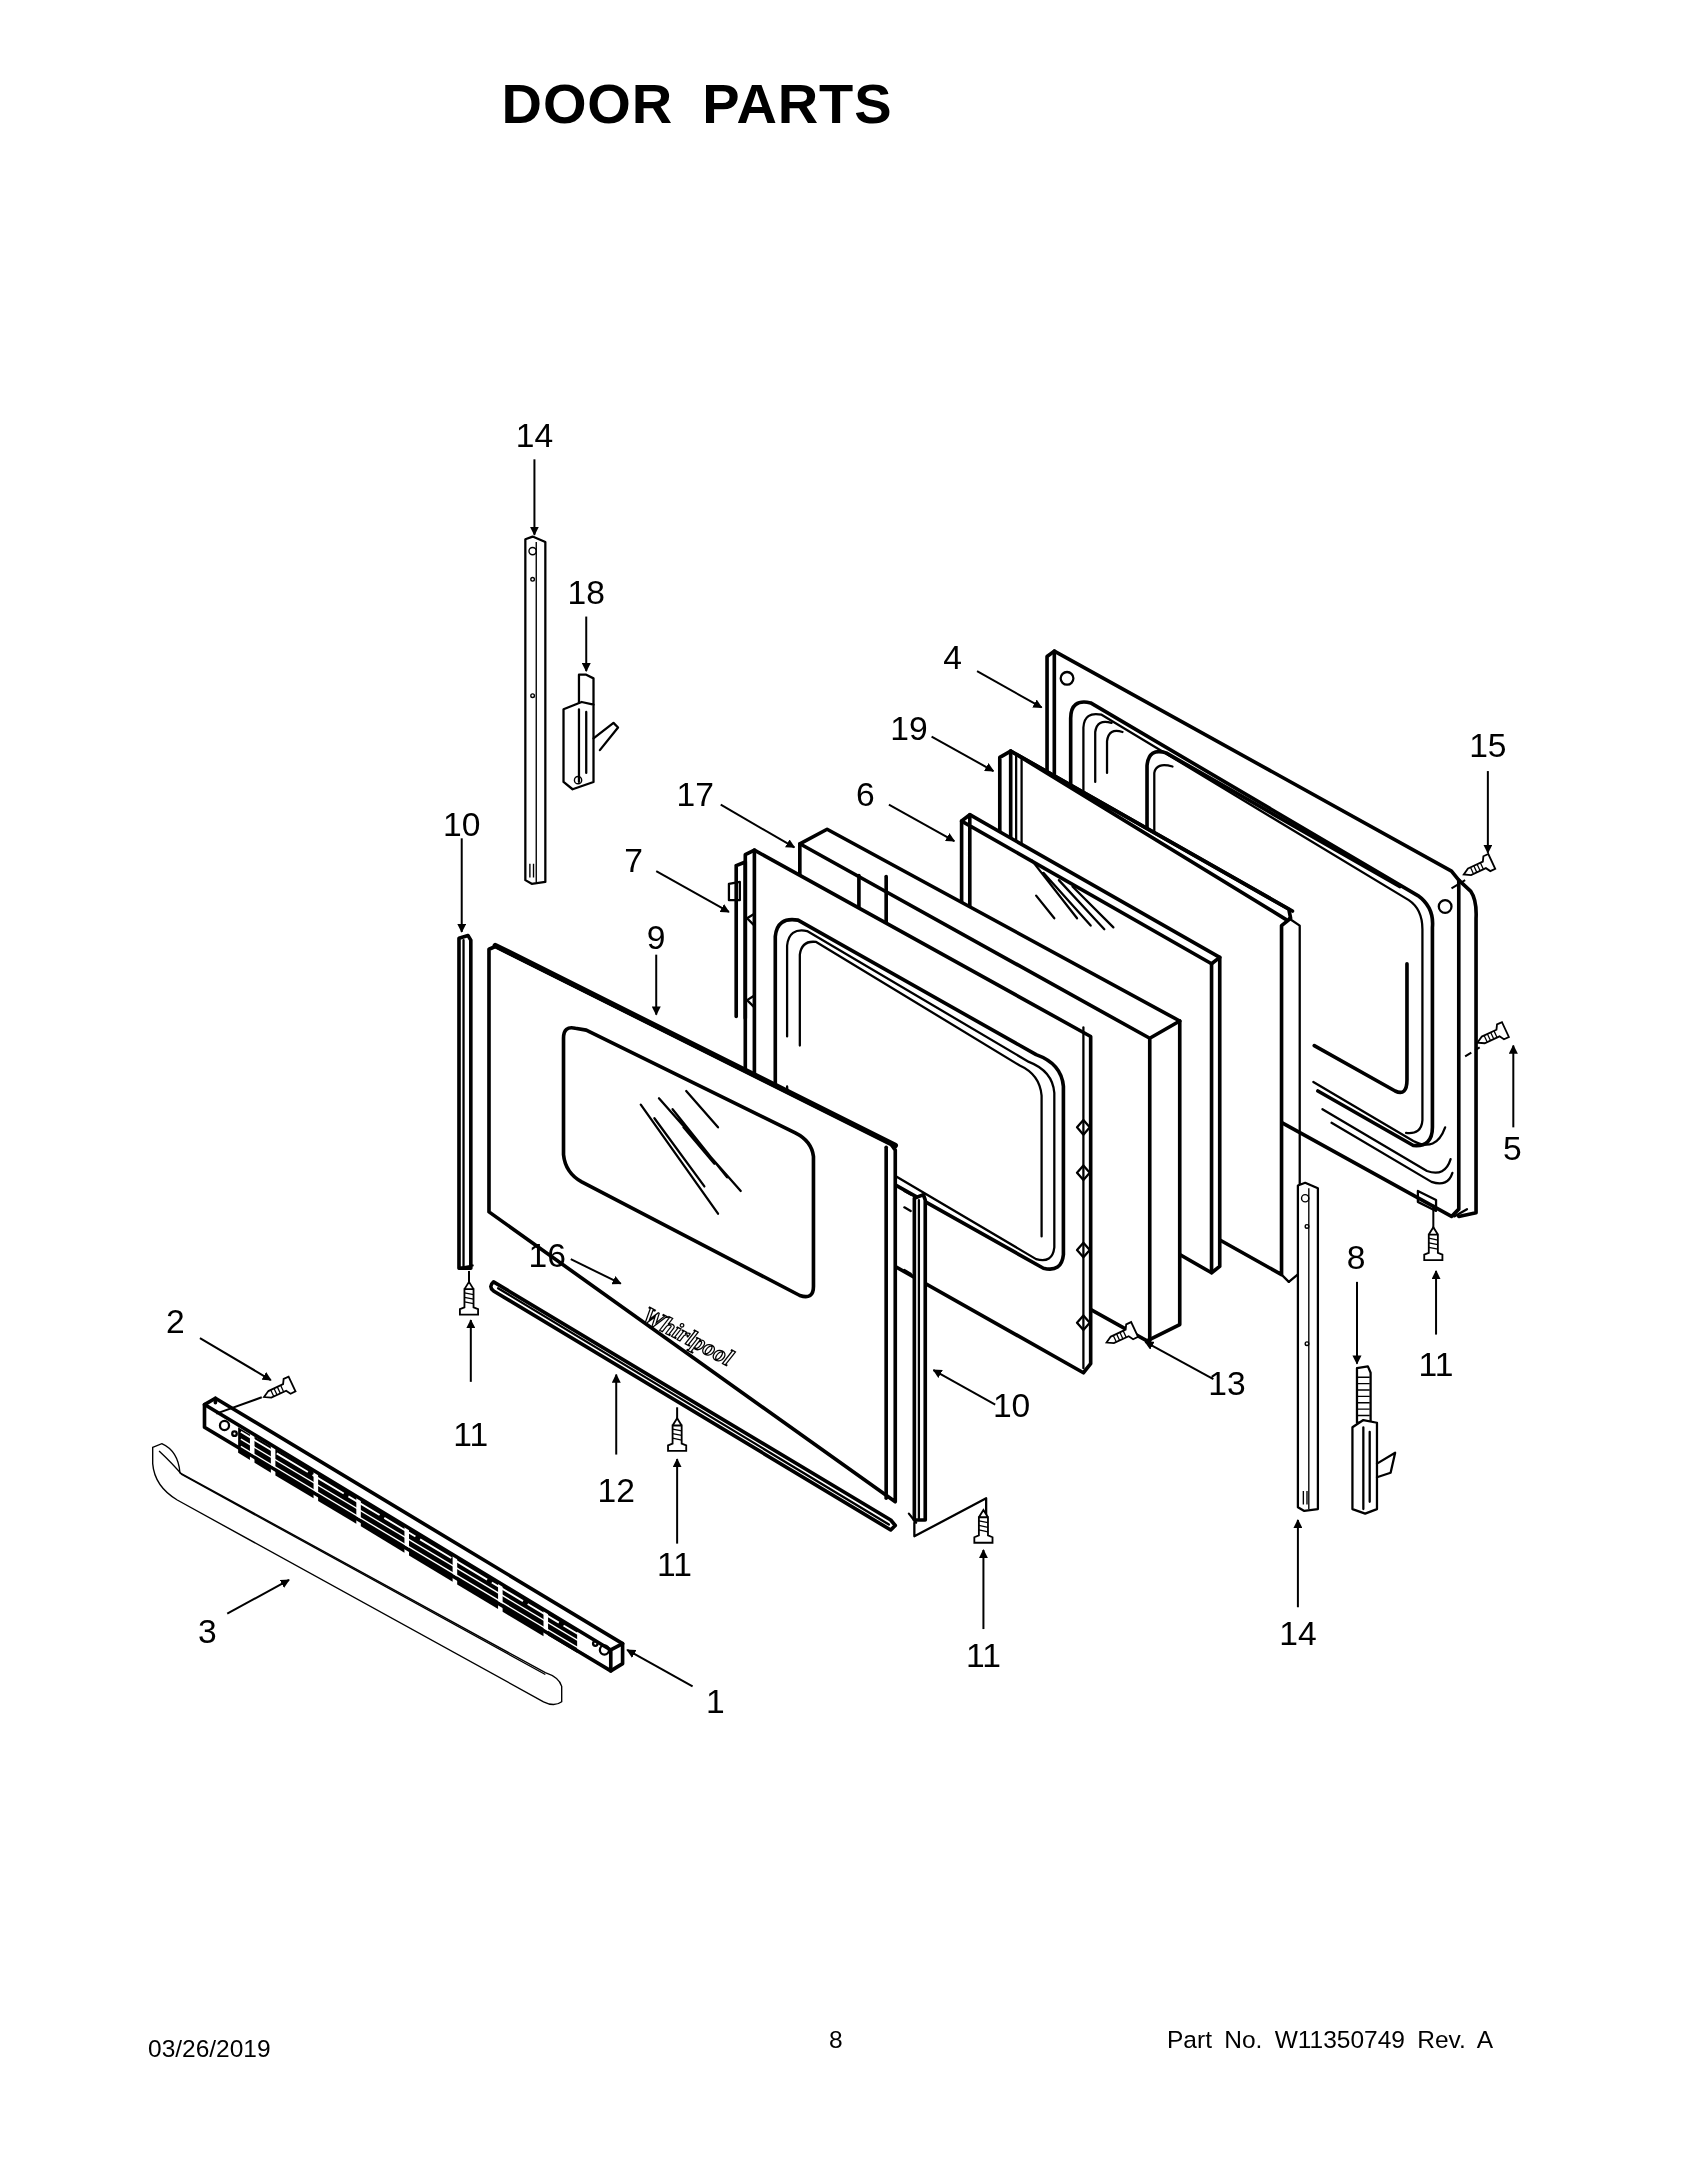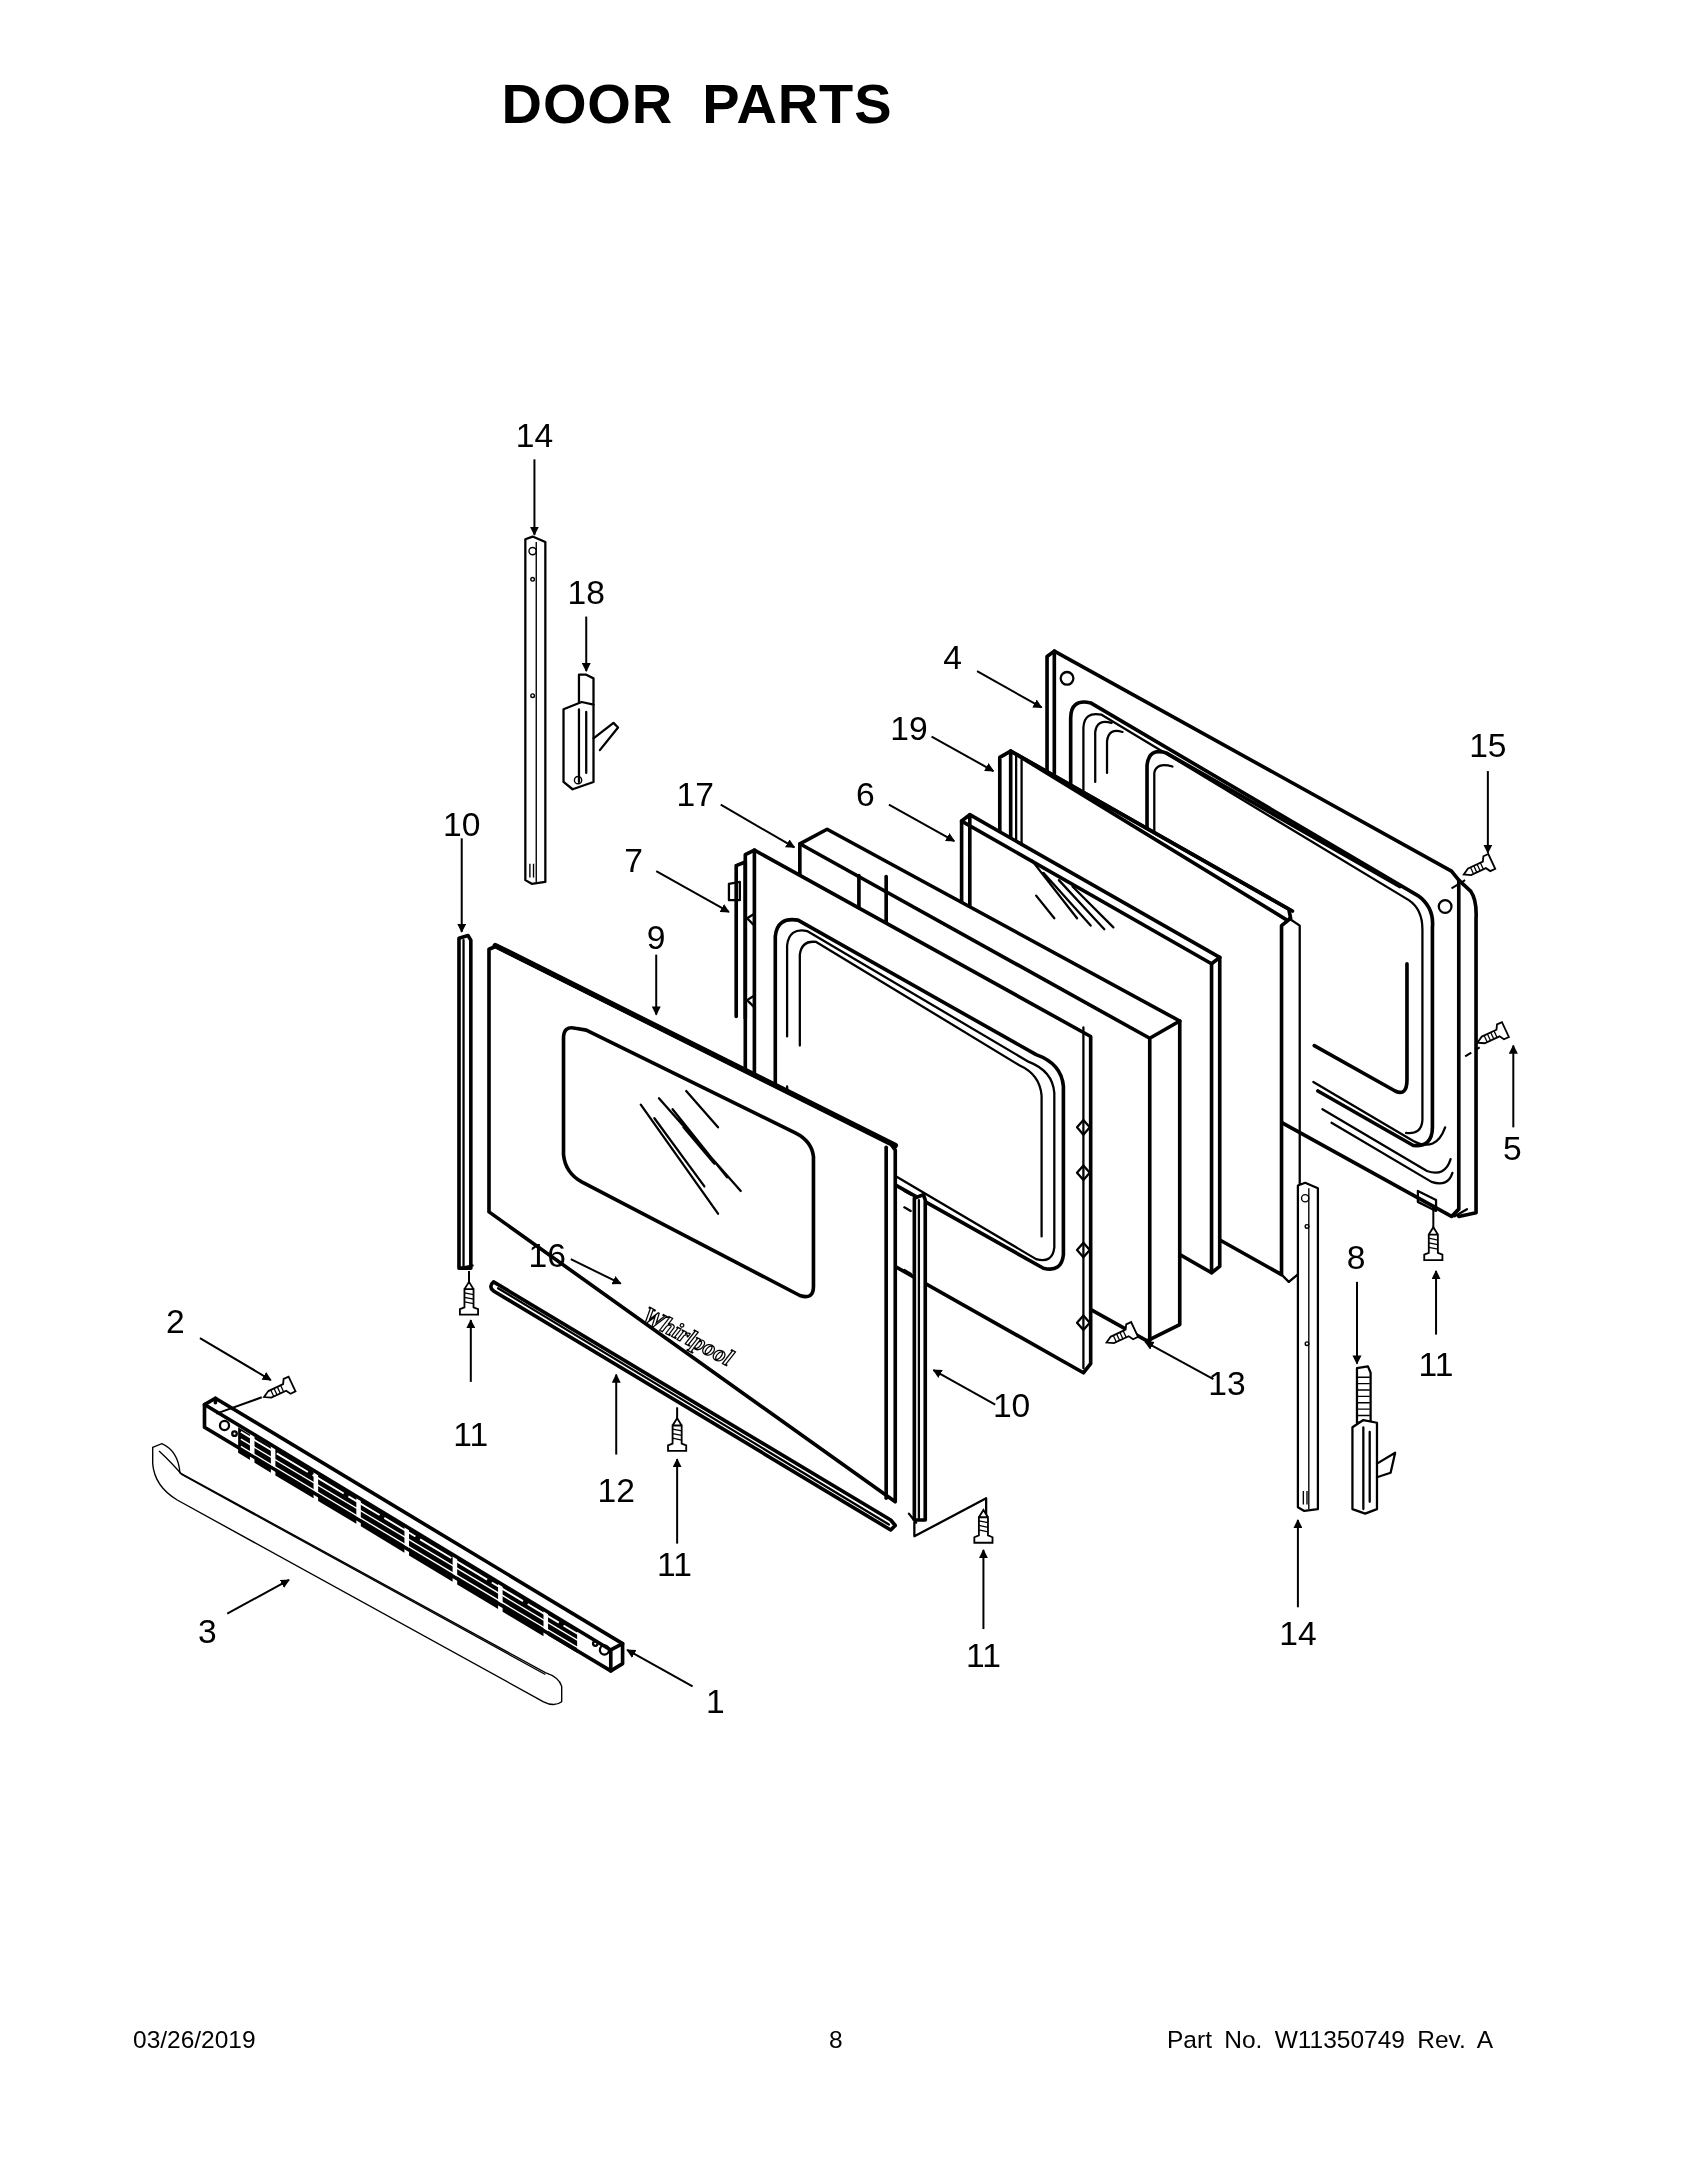--- a/index.html
+++ b/index.html
@@ -3,21 +3,21 @@
 <meta charset="utf-8">
 <style>
   html, body { margin: 0; padding: 0; background: #ffffff; }
   body { width: 1686px; height: 2182px; position: relative; overflow: hidden;
          font-family: "Liberation Sans", "DejaVu Sans", sans-serif; color: #000; }
   .title { position: absolute; left: 0; top: 71px; width: 1394px; text-align: center;
            font-family: "Liberation Sans", sans-serif; font-weight: bold; font-size: 56px;
            letter-spacing: 0.9px; word-spacing: 12.7px; }
   .footer { position: absolute; top: 2026px; font-family: "Liberation Sans", sans-serif;
             font-size: 24.5px; }
-  .footer-date { left: 133px; }
+  .footer-date { left: 148px; margin-top: 9px; }
   .footer-page { left: 829px; }
   .footer-part { left: 1159px; word-spacing: 5.5px; margin-left: 8px; }
   svg.diagram { position: absolute; left: 0; top: 0; }
   .lbl { font-family: "Liberation Sans", sans-serif; font-size: 37px; text-anchor: middle; fill: #000; }
   .k { stroke: #000; fill: none; stroke-width: 4; stroke-linejoin: round; stroke-linecap: round; }
   .kt { stroke: #000; fill: none; stroke-width: 2.5; stroke-linejoin: round; stroke-linecap: round; }
   .kh { stroke: #000; fill: none; stroke-width: 1.5; }
   .wf { fill: #fff; }
   .ld { stroke: #000; stroke-width: 2.2; fill: none; }
   .vent { fill: #000; }

